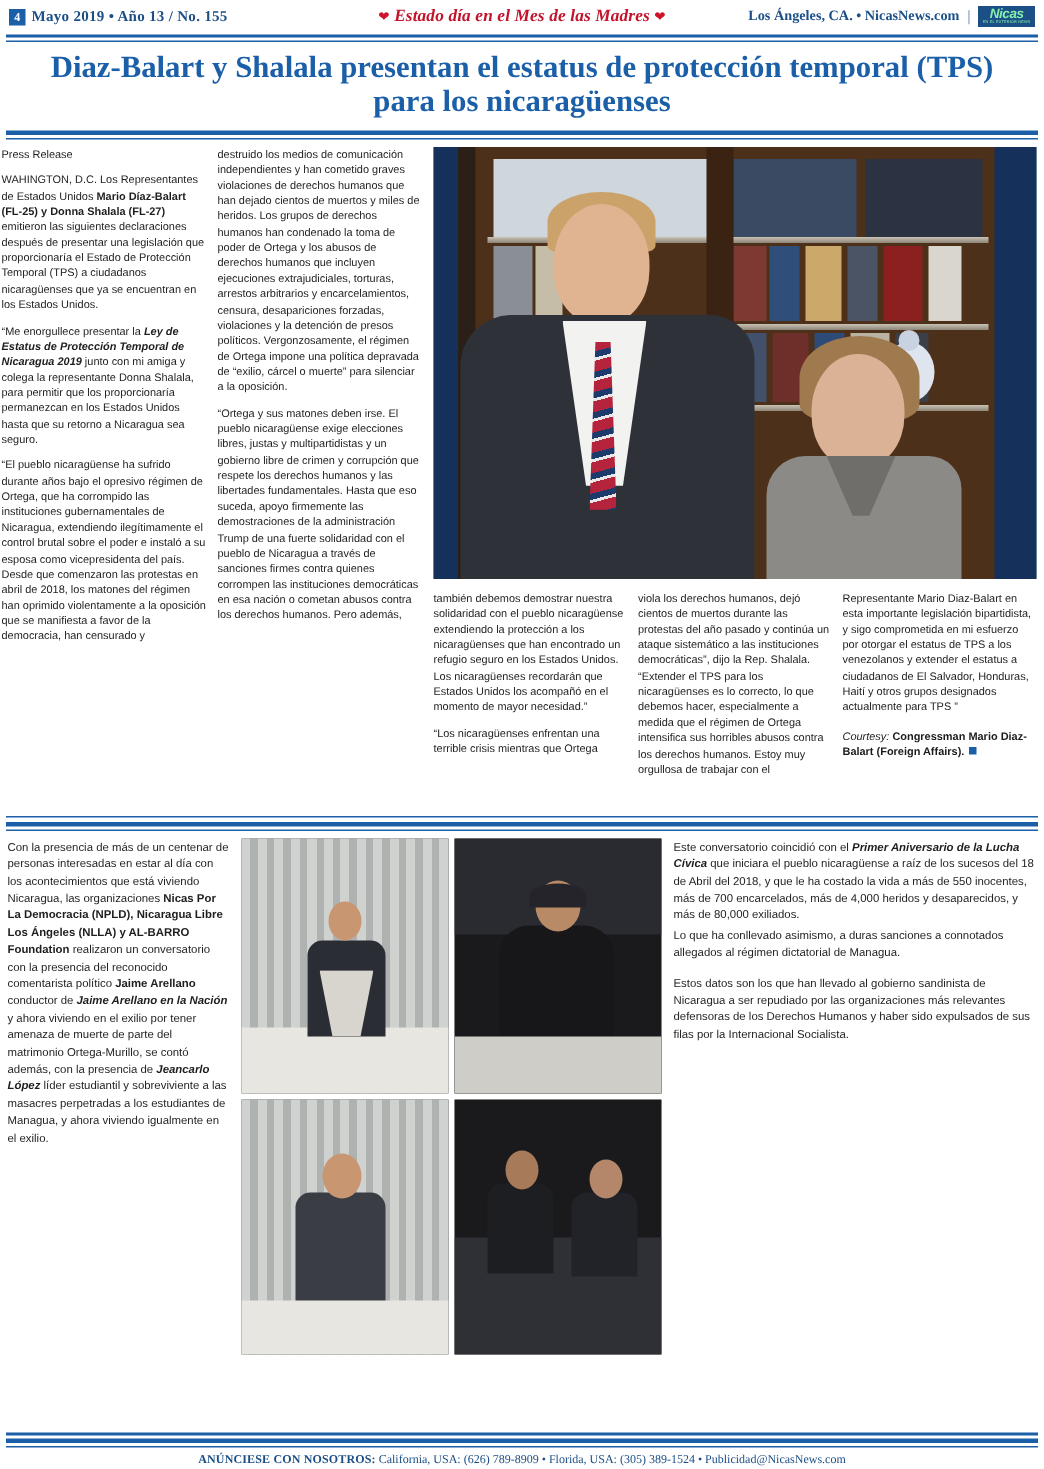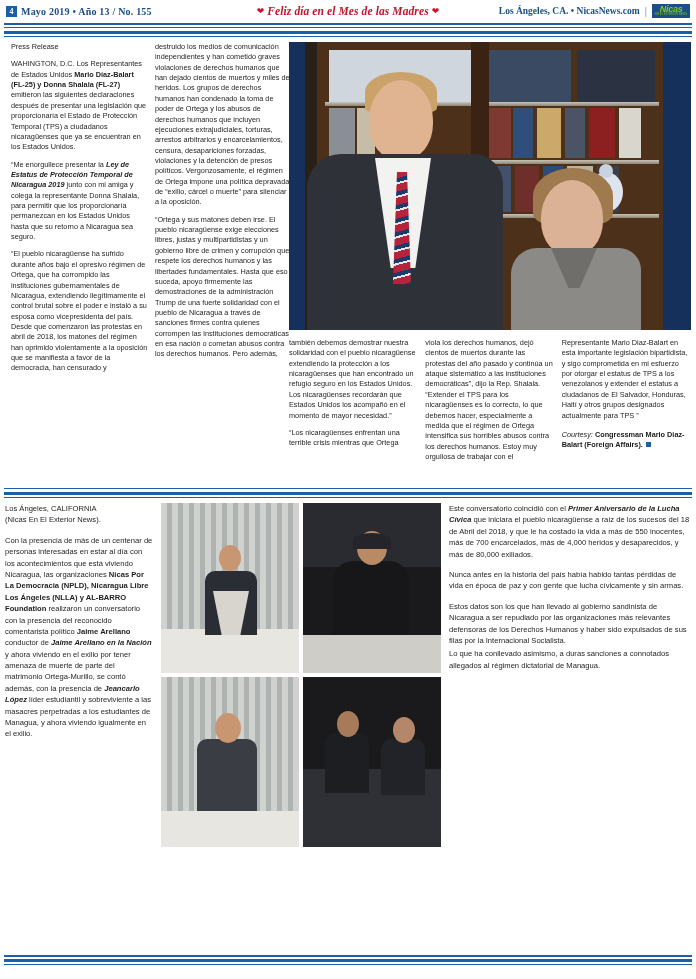--- a/index.html
+++ b/index.html
@@ -34,21 +34,21 @@
     font-size:11.5px;color:#c2132b;white-space:nowrap;letter-spacing:.1px;
   }
   .heart{color:#d0132c;font-size:9px;line-height:1;}
   .mh-right{display:flex;align-items:center;gap:5px;}
   .mh-city{
     font-family:"Liberation Serif", serif;font-weight:bold;font-size:9.5px;
     color:#1b4f86;white-space:nowrap;
   }
   .mh-sep{color:#8ba9c8;font-size:10px;}
   .logo-box{
-    background:#1b4f86;color:#84cc16;padding:1px 3px;line-height:1;
+    background:#1b4f86;color:#86efac;padding:1px 3px;line-height:1;
     display:flex;flex-direction:column;align-items:center;
   }
   .logo-name{font-family:"Liberation Sans", sans-serif;font-weight:bold;
     font-size:9px;font-style:italic;letter-spacing:-.3px;}
   .logo-tag{font-size:2.6px;letter-spacing:.1px;margin-top:.5px;}
 
   .rule-double{border-top:2px solid #1b5fa8;border-bottom:1px solid #1b5fa8;
     height:2px;margin:1px 4px 0 4px;}
 
   
@@ -58,21 +58,21 @@
     padding:6px 22px 4px 22px;box-sizing:border-box;
   }
   .headline.h1{font-size:20.5px;}
   .headline.h2{font-size:19.5px;}
 
   .rule-thin{height:0;border-top:1px solid #1b5fa8;margin:2px 4px;}
   .rule-thick{border-top:3px solid #1b5fa8;border-bottom:1px solid #1b5fa8;
     height:2px;margin:3px 4px 5px 4px;}
 
   
-  .art1{position:relative;padding:0 11px;box-sizing:border-box;}
+  .art1{position:relative;padding:0 1px;box-sizing:border-box;}
   .cols4{display:flex;gap:7px;}
   .col{flex:1;min-width:0;}
   p.body{
     font-size:7.3px;line-height:1.42;margin:0 0 7px 0;text-align:left;
     color:#1e1e1e;hyphens:auto;
   }
   p.body:last-child{margin-bottom:0;}
   b.bd{font-weight:bold;}
   i.it{font-style:italic;font-weight:bold;}
   .courtesy{font-size:7.3px;line-height:1.42;margin:9px 0 0 0;}
@@ -158,35 +158,36 @@
 <div class="page">
 
   <div class="masthead">
     <div class="mh-left">
       <span class="page-num">4</span>
       <span class="mh-date">Mayo 2019 • Año 13 / No. 155</span>
     </div>
 
     <div class="mh-center">
       <span class="heart">❤</span>
-      <span class="mh-slogan">Feliz día en el Mes de las Madres</span>
+      <span class="mh-slogan">Estado día en el Mes de las Madres</span>
       <span class="heart">❤</span>
     </div>
 
     <div class="mh-right">
       <span class="mh-city">Los Ángeles, CA. • NicasNews.com</span>
       <span class="mh-sep">|</span>
       <span class="logo-box">
         <span class="logo-name">Nicas</span>
         <span class="logo-tag">EN EL EXTERIOR NEWS</span>
       </span>
     </div>
   </div>
   <div class="rule-double"></div>
 
+  <div class="headline h1">Diaz-Balart y Shalala presentan el estatus de protección temporal (TPS) para los nicaragüenses</div>
   <div class="rule-thick"></div>
 
   <div class="art1" style="height:440px;">
 
     <div class="photo1-wrap">
       <div class="photo1">
         <div class="p1-bg"></div>
 
         <div class="wood" style="left:28px;top:0;width:346px;height:288px;background:#4d3019;"></div>
         <div class="bkcol" style="left:40px;top:8px;width:152px;height:52px;background:#cfd6dd;"></div>
@@ -253,21 +254,20 @@
     </div>
   </div>
 
   <div class="rule-thin" style="margin-top:6px;"></div>
   <div class="rule-thick"></div>
 
   <div class="art2">
     <div class="art2-grid">
 
       <div class="a2-col-left">
-        <p class="body2"><span>Los Ángeles, CALIFORNIA</span><br><span>(Nicas En El Exterior News).</span></p>
         <p class="body2"><span>Con la presencia de más de un centenar de personas interesadas en estar al día con los acontecimientos que está viviendo Nicaragua, las organizaciones </span><b class="bd">Nicas Por La Democracia (NPLD), Nicaragua Libre Los Ángeles (NLLA) y AL-BARRO Foundation</b><span> realizaron un conversatorio con la presencia del reconocido comentarista político </span><b class="bd">Jaime Arellano</b><span> conductor de </span><i class="it">Jaime Arellano en la Nación</i><span> y ahora viviendo en el exilio por tener amenaza de muerte de parte del matrimonio Ortega-Murillo, se contó además, con la presencia de </span><i class="it">Jeancarlo López</i><span> líder estudiantil y sobreviviente a las masacres perpetradas a los estudiantes de Managua, y ahora viviendo igualmente en el exilio.</span></p>
       </div>
 
       <div class="a2-photos" style="height:346px;">
         <div class="ph ph-a">
           <div class="curtain"></div>
           <div class="tablecloth" style="left:0;top:126px;width:138px;height:44px;"></div>
           <div class="spk-body" style="left:44px;top:68px;width:52px;height:64px;"></div>
           <div class="spk-head" style="left:58px;top:42px;"></div>
           <div style="position:absolute;left:52px;top:88px;width:36px;height:44px;background:#d8d5cf;clip-path:polygon(0 0,100% 0,76% 100%,24% 100%);"></div>
@@ -291,29 +291,31 @@
           <div style="position:absolute;left:0;top:92px;width:138px;height:78px;background:#2f3036;"></div>
           <div class="spk-body" style="left:22px;top:56px;width:44px;height:60px;background:#1d1e22;"></div>
           <div class="spk-head" style="left:34px;top:34px;width:22px;height:26px;background:#a77b59;"></div>
           <div class="spk-body" style="left:78px;top:62px;width:44px;height:56px;background:#222328;"></div>
           <div class="spk-head" style="left:90px;top:40px;width:22px;height:26px;background:#b5876a;"></div>
         </div>
       </div>
 
       <div class="a2-col-right">
         <p class="body2"><span>Este conversatorio coincidió con el </span><i class="it">Primer Aniversario de la Lucha Cívica</i><span> que iniciara el pueblo nicaragüense a raíz de los sucesos del 18 de Abril del 2018, y que le ha costado la vida a más de 550 inocentes, más de 700 encarcelados, más de 4,000 heridos y desaparecidos, y más de 80,000 exiliados.</span></p>
-        <p class="body2">Nunca antes en la historia del país había habido tantas pérdidas de vida en época de paz y con gente que lucha cívicamente y sin armas.</p>
+        <p class="body2" style="margin-top:-7px;">Lo que ha conllevado asimismo, a duras sanciones a connotados allegados al régimen dictatorial de Managua.</p>
         <p class="body2">Estos datos son los que han llevado al gobierno sandinista de Nicaragua a ser repudiado por las organizaciones más relevantes defensoras de los Derechos Humanos y haber sido expulsados de sus filas por la Internacional Socialista.</p>
-        <p class="body2" style="margin-top:-7px;">Lo que ha conllevado asimismo, a duras sanciones a connotados allegados al régimen dictatorial de Managua.</p>
       </div>
 
     </div>
   </div>
 
   <div class="footer">
     <div class="foot-rules">
       <div class="fr1"></div>
         <div class="fr2"></div>
         <div class="fr3"></div>
     </div>
+    <div class="foot-text">
+      <span class="ft-strong">ANÚNCIESE CON NOSOTROS:</span><span> California, USA: (626) 789-8909 • Florida, USA: (305) 389-1524 • Publicidad@NicasNews.com</span>
+    </div>
   </div>
 
 </div>
 
 </body></html>

